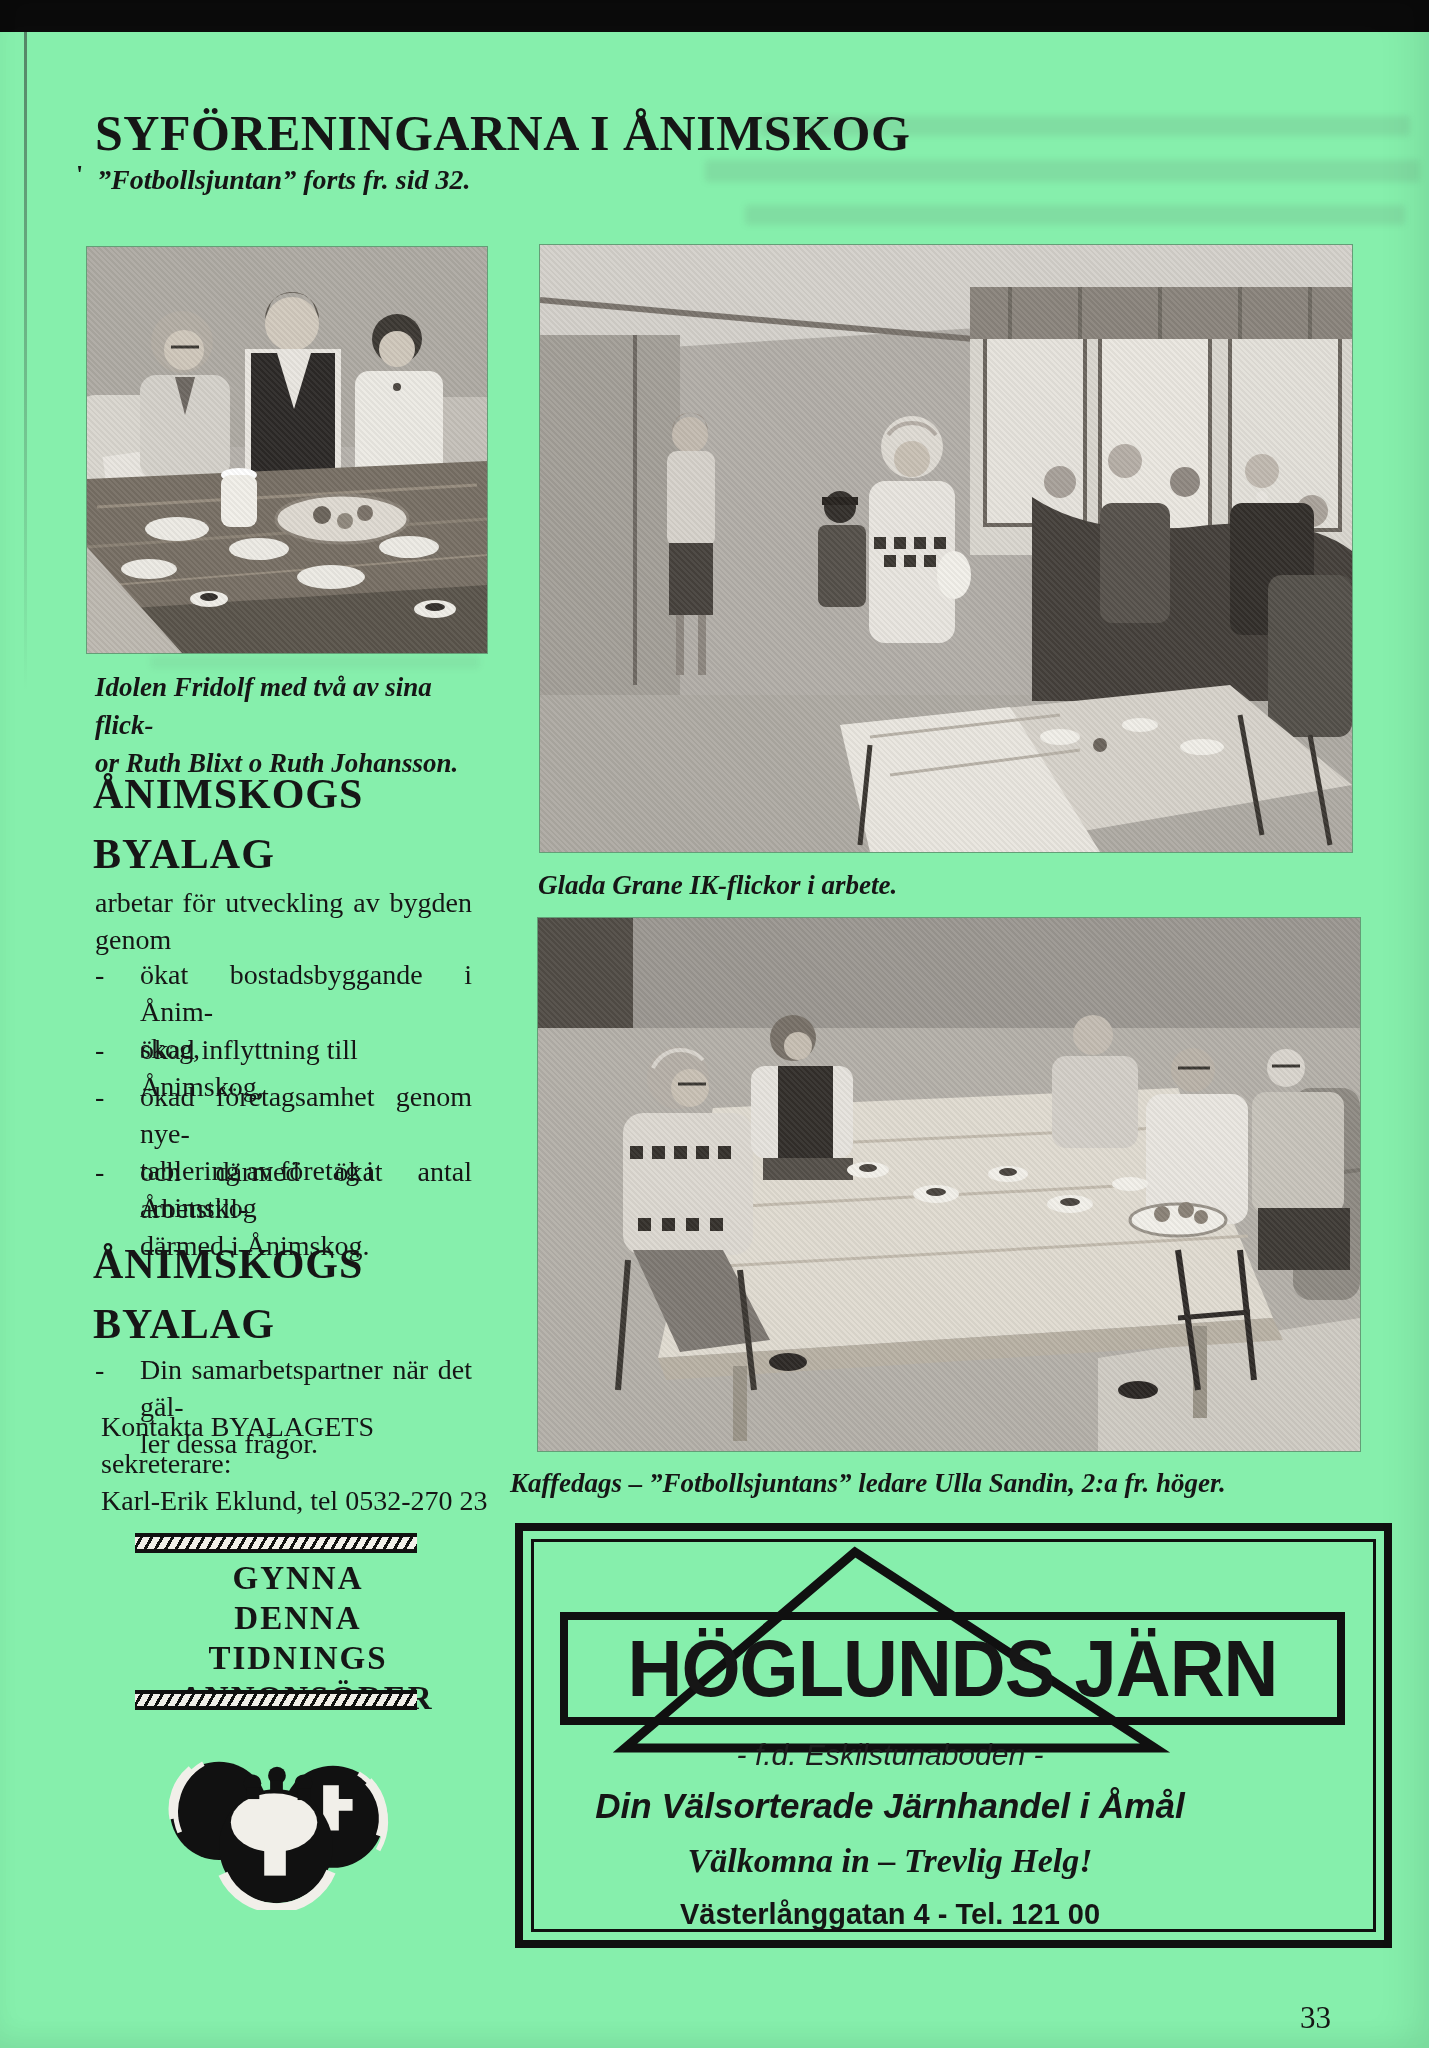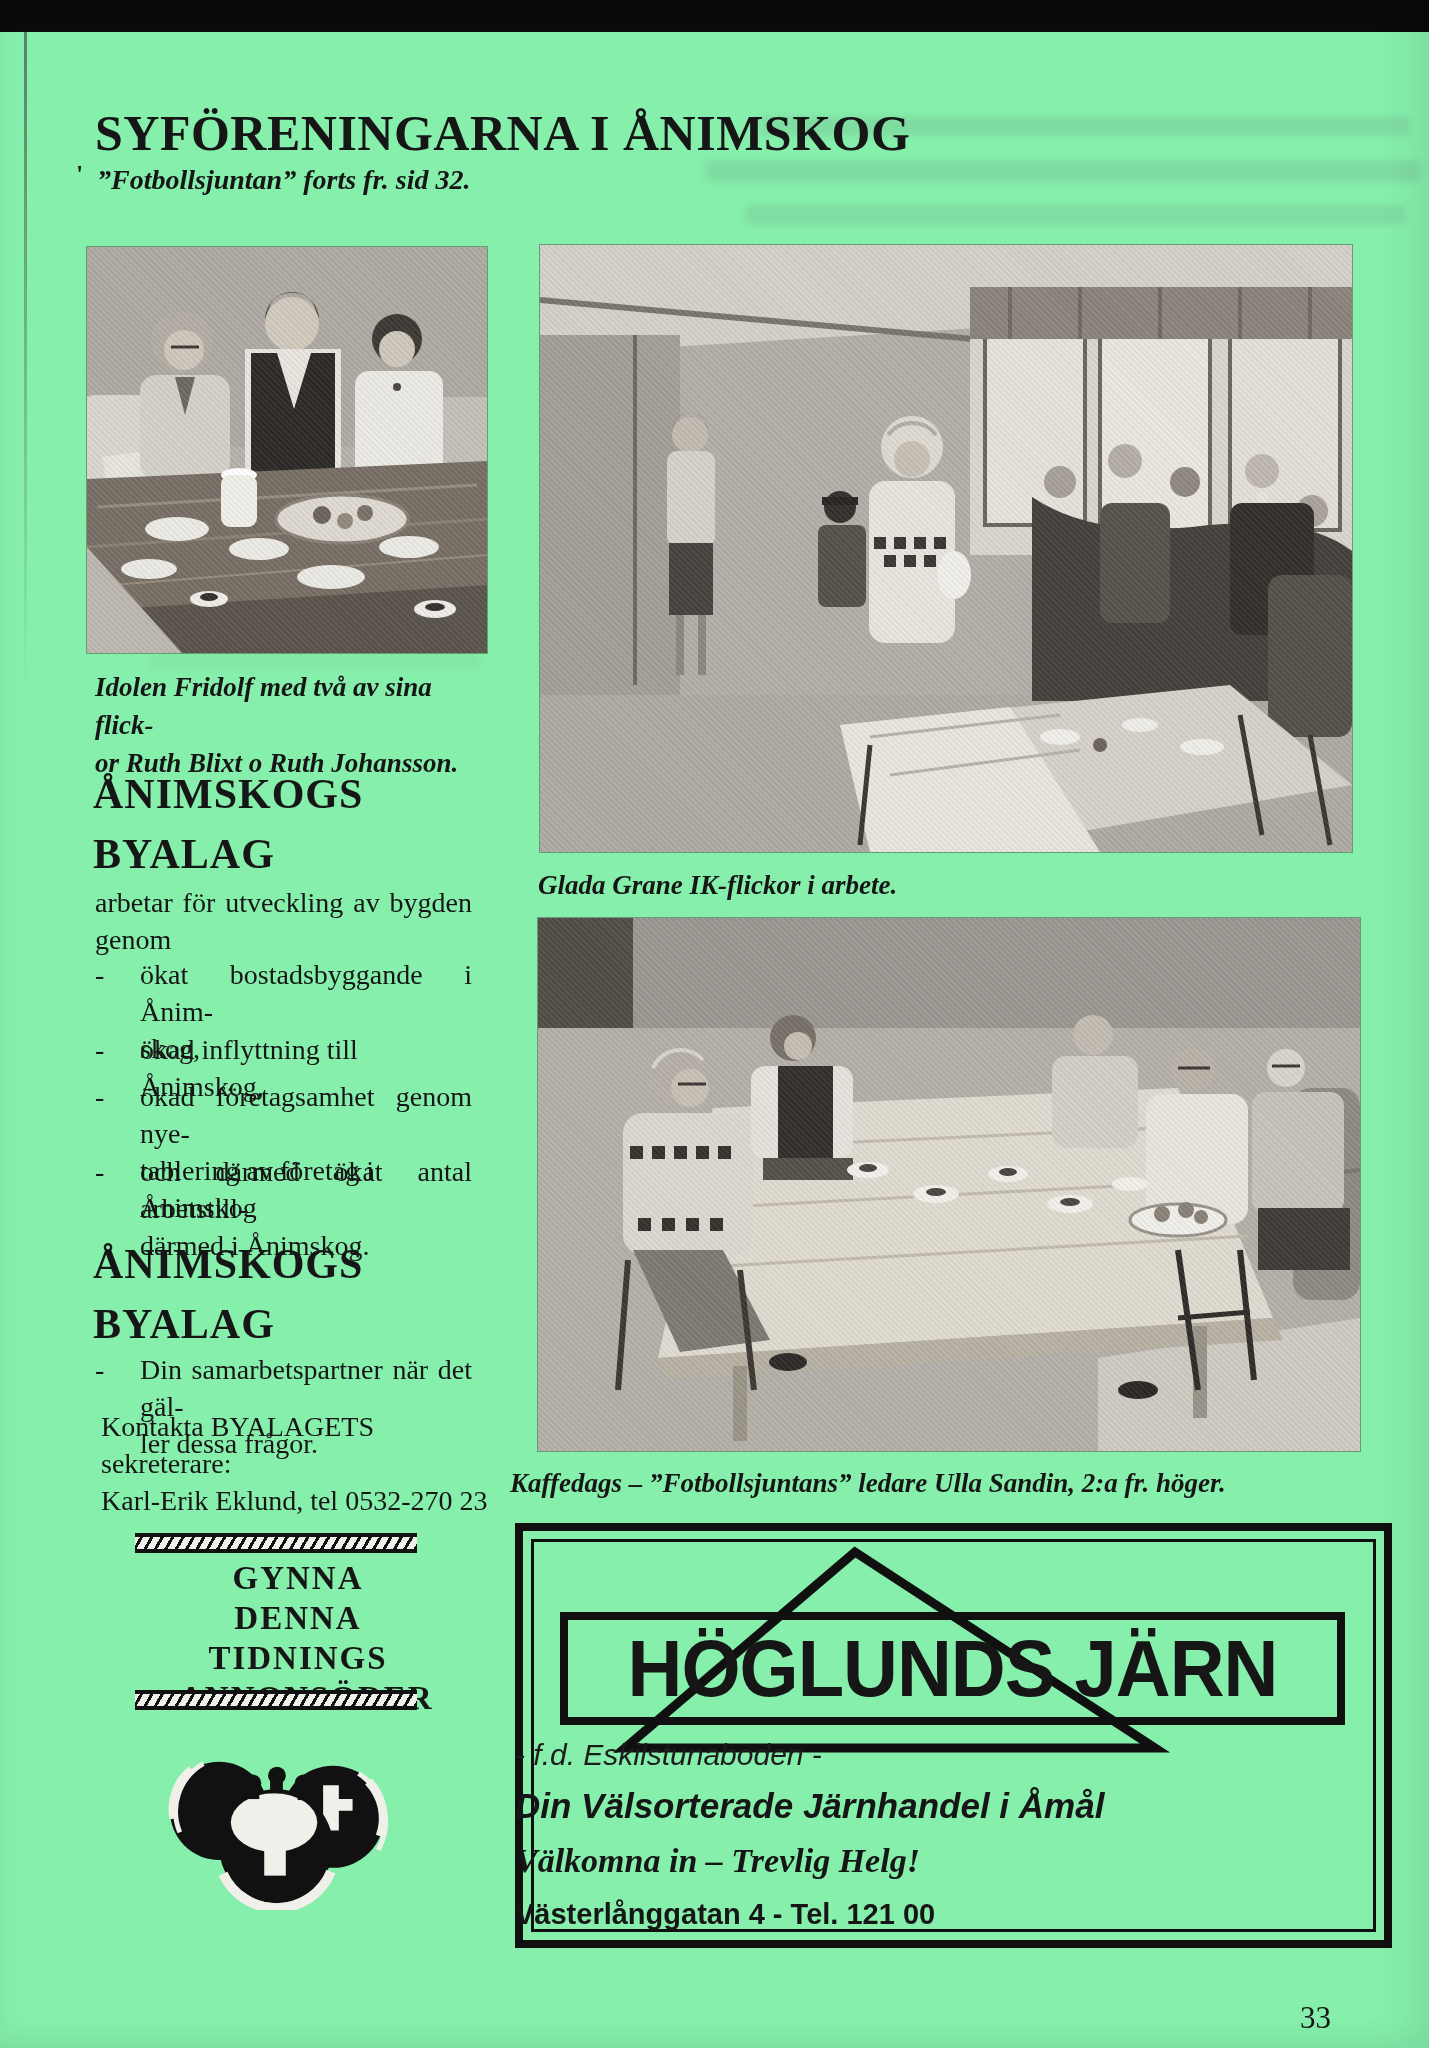--- a/index.html
+++ b/index.html
@@ -36,21 +36,21 @@
   .photo::after{content:"";position:absolute;inset:0;pointer-events:none;
     background:repeating-linear-gradient(45deg,rgba(255,255,255,.05) 0 2px,rgba(0,0,0,.045) 2px 4px);}
   .photo svg{display:block;}
   
   .ad-outer{border:8px solid #101010;}
   .ad-inner{position:absolute;inset:8px;border:3px solid #101010;}
   .ad-logo-box{border:8px solid #101010;box-sizing:border-box;text-align:center;}
   .ad-logo-text{font-family:"Liberation Sans","DejaVu Sans",sans-serif;
     font-weight:bold;font-size:76px;letter-spacing:-1px;line-height:97px;white-space:nowrap;
     transform:scaleY(1.04);}
-  .ad-center{width:750px;text-align:left;}
+  .ad-center{width:750px;text-align:center;}
   .ad-former{font-family:"Liberation Sans","DejaVu Sans",sans-serif;font-style:italic;font-size:30px;color:#1d1d1d;}
   .ad-slogan{font-family:"Liberation Sans","DejaVu Sans",sans-serif;font-style:italic;font-weight:bold;font-size:35px;}
   .ad-greeting{font-style:italic;font-weight:bold;font-size:34px;}
   .ad-address{font-family:"Liberation Sans","DejaVu Sans",sans-serif;font-weight:bold;font-size:29px;}
   .pagenum{font-size:31px;margin-top:12px;}
 </style>
 </head>
 <body>
 
 <div class="page">

